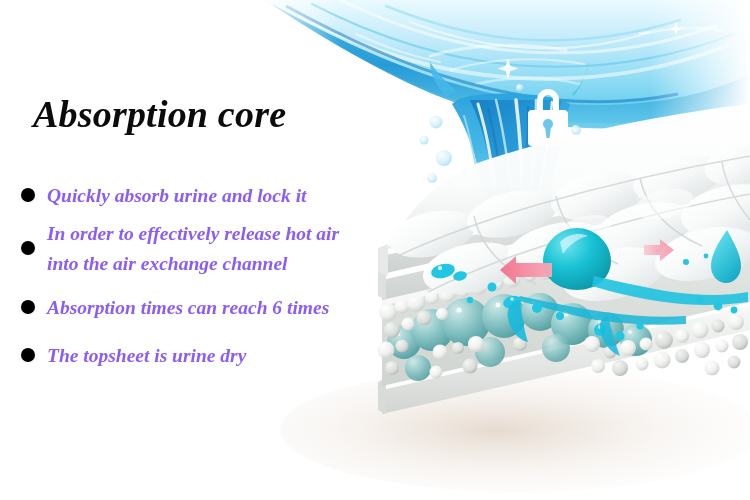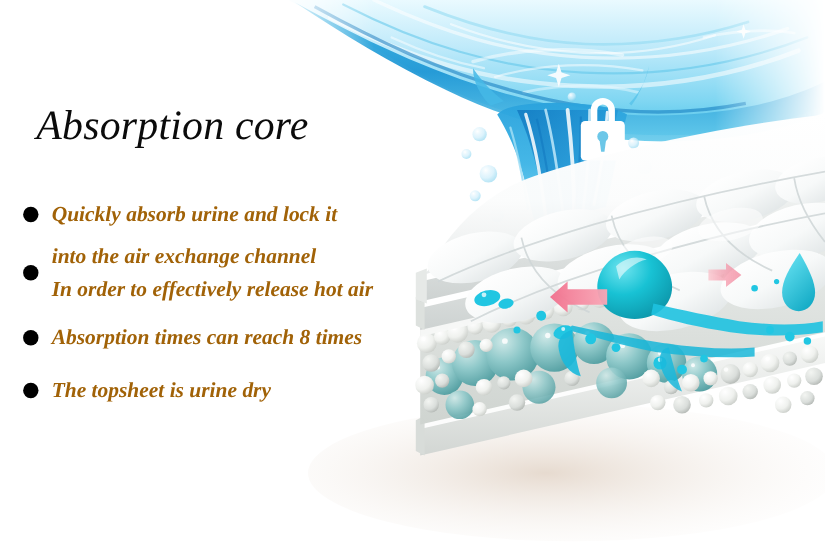--- a/index.html
+++ b/index.html
@@ -7,32 +7,32 @@
   body{width:750px;height:500px;overflow:hidden;
        font-family:"Liberation Serif","DejaVu Serif",serif;}
 
   #stage{position:relative;width:750px;height:500px;background:#ffffff;overflow:hidden;}
 
   
   #text-panel{position:absolute;left:0;top:0;width:400px;height:500px;z-index:60;}
 
   #page-title{
     position:absolute;left:33px;top:92px;
-    font-style:italic;font-weight:400;font-size:38px;line-height:44px;
+    font-style:italic;font-weight:700;font-size:38px;line-height:44px;
     color:#0b0b0b;letter-spacing:.2px;white-space:nowrap;
   }
 
   .bullet-row{position:absolute;display:flex;align-items:flex-start;}
   .bullet-dot{
     width:14px;height:14px;border-radius:50%;background:#000;
     flex:0 0 14px;margin-right:12px;
   }
   .bullet-text{
     font-style:italic;font-weight:700;font-size:19.5px;line-height:30px;
-    color:#a16207;white-space:nowrap;
+    color:#8b5cf6;white-space:nowrap;
   }
   .bullet-text .l2{display:block;}
 
   #bullet-1{left:21px;top:181px;}
   #bullet-1 .bullet-dot{margin-top:7px;}
   #bullet-2{left:21px;top:219px;}
   #bullet-2 .bullet-dot{margin-top:22px;}
   #bullet-3{left:21px;top:293px;}
   #bullet-3 .bullet-dot{margin-top:7px;}
   #bullet-4{left:21px;top:341px;}
@@ -473,29 +473,29 @@
     <div class="bullet-row" id="bullet-1">
       <span class="bullet-dot"></span>
       <span class="bullet-text">
         <span>Quickly absorb urine and lock it</span>
       </span>
     </div>
 
     <div class="bullet-row" id="bullet-2">
       <span class="bullet-dot"></span>
       <span class="bullet-text">
+        <span class="l2">In order to effectively release hot air</span>
         <span class="l2">into the air exchange channel</span>
-        <span class="l2">In order to effectively release hot air</span>
       </span>
     </div>
 
     <div class="bullet-row" id="bullet-3">
       <span class="bullet-dot"></span>
       <span class="bullet-text">
-        <span>Absorption times can reach 8 times</span>
+        <span>Absorption times can reach 6 times</span>
       </span>
     </div>
 
     <div class="bullet-row" id="bullet-4">
       <span class="bullet-dot"></span>
       <span class="bullet-text">
         <span>The topsheet is urine dry</span>
       </span>
     </div>
 

